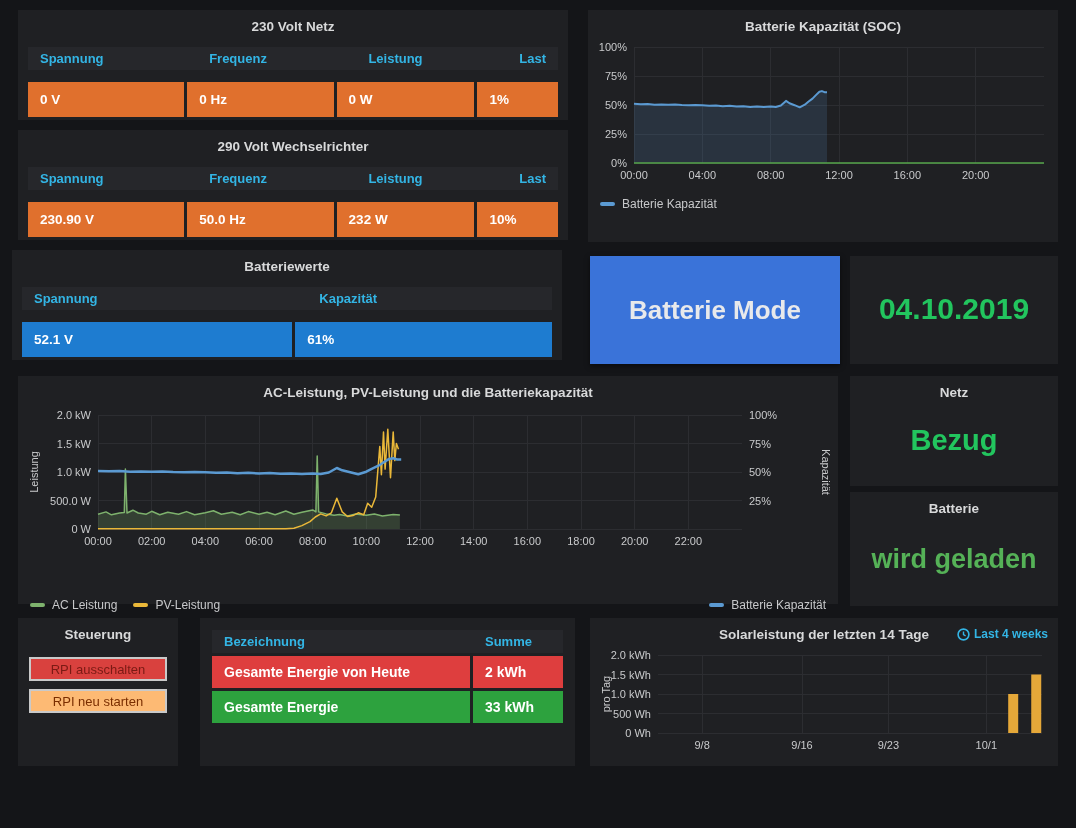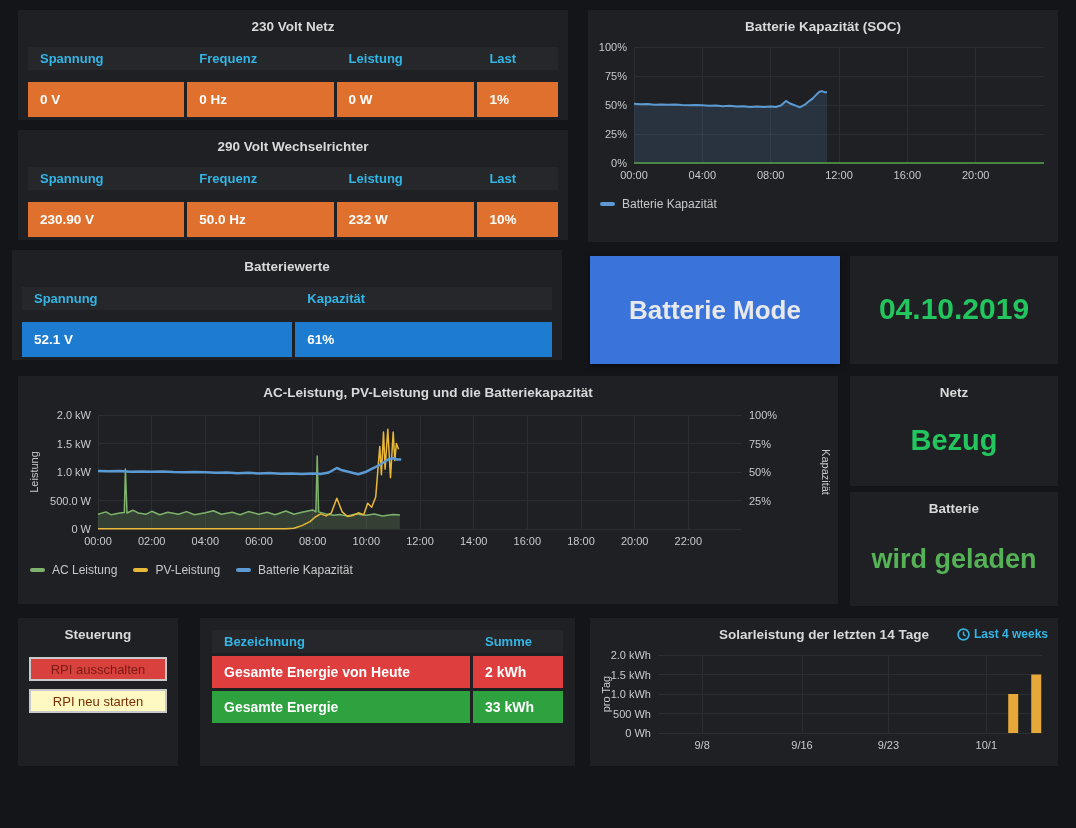--- a/index.html
+++ b/index.html
@@ -4,21 +4,21 @@
 <style>
   * { margin:0; padding:0; box-sizing:border-box; }
   html,body { width:1076px; height:828px; background:#0f1012; overflow:hidden;
               font-family:"Liberation Sans", sans-serif; }
   .stage { position:absolute; left:0; top:0; width:1076px; height:828px; background:#141518; }
   .panel { position:absolute; background:#1f2023; color:#d8d9da; }
   .panel-title { text-align:center; font-size:13.5px; font-weight:700; color:#d8d9da; padding:9px 6px 7px; }
 
   
   .vtable { margin:0 10px; }
-  .thead  { display:flex; background:#26272b; margin-top:6px; }
+  .thead  { display:flex; background:#26272b; margin-top:6px;gap:12px; }
   .th { font-size:13px; font-weight:700; color:#33b5e5; padding:4px 12px; }
   .vrow { display:flex; margin-top:12px; }
   .vcell { color:#ffffff; font-size:13.5px; font-weight:700; padding:10px 12px; }
   .vcell + .vcell, .th + .th { margin-left:3px; }
   .c-org  { background:#e0702d; }
   .c-blue { background:#1e7cd0; }
   .w1 { width:29.5%; } .w2 { width:27.6%; } .w3 { width:26.0%; } .w4 { flex:1; }
   .b1 { width:51%; } .b2 { flex:1; }
 
   
@@ -26,21 +26,21 @@
               color:#e8e9eb; font-size:26px; font-weight:700; font-family:"Liberation Sans",sans-serif;
               box-shadow:0 2px 5px rgba(0,0,0,.5); }
 
   .stat-value { position:absolute; left:0; right:0; text-align:center; font-weight:700; }
   .v-orange { color:#22c55e; } .v-green { color:#55b257; }
 
   
   .ctl-btn { display:block; margin:8px auto 0; width:138px; height:24px; font-size:13px; font-weight:400;
              font-family:"Liberation Sans",sans-serif; border:2px solid #c9c9c9; cursor:pointer; }
   .ctl-red { background:#d9413e; color:#7a1a14; }
-  .ctl-org { background:#fef9c3; color:#7a2e00; }
+  .ctl-org { background:#fdba74; color:#7a2e00; }
 
   
   .etable { margin:0 12px; }
   .erow { display:flex; margin-top:3px; color:#fff; font-size:14px; font-weight:700; }
   .erow .lab { width:73.5%; padding:8px 12px; }
   .erow .val { flex:1; margin-left:3px; padding:8px 12px; }
   .row-red  .lab, .row-red  .val { background:#de3e3e; }
   .row-green .lab, .row-green .val { background:#2da23e; }
   .ehead { display:flex; background:#26272b; margin-top:2px; }
   .ehead .th-l { width:73.5%; } .ehead .th-r { flex:1; margin-left:3px; }
@@ -195,21 +195,21 @@
         <text x="608.6666666666667" y="138" text-anchor="middle">20:00</text>
         <line x1="662.3333333333333" y1="8" x2="662.3333333333333" y2="122" stroke="#2c2d31" stroke-width="1" shape-rendering="crispEdges"></line>
         <text x="662.3333333333333" y="138" text-anchor="middle">22:00</text>
         <text x="12" y="65" text-anchor="middle" transform="rotate(-90 12 65)">Leistung</text>
         <text x="796" y="65" text-anchor="middle" transform="rotate(90 796 65)">Kapazität</text>
         <path d="M72.0 107.2 L 80.0 104.9 L 85.4 107.8 L 93.5 106.0 L 98.3 105.5 L 99.4 62.1 L 101.0 106.0 L 106.9 103.2 L 112.3 106.0 L 120.3 107.2 L 125.7 104.3 L 133.7 107.8 L 141.8 105.2 L 152.5 107.2 L 160.5 104.6 L 168.6 107.8 L 179.3 105.8 L 187.4 103.8 L 195.4 107.2 L 206.2 105.2 L 214.2 107.8 L 222.3 104.6 L 233.0 107.2 L 241.1 105.2 L 249.1 107.8 L 259.8 104.0 L 267.9 107.2 L 275.9 105.2 L 286.7 102.9 L 289.9 104.9 L 291.2 49.0 L 292.6 104.9 L 300.1 106.9 L 308.1 108.3 L 313.5 107.5 L 321.6 108.9 L 329.6 106.9 L 340.3 108.3 L 348.4 106.9 L 356.4 108.9 L 367.2 107.5 L 373.9 108.0 L 373.9 122 L 72.0 122 Z" fill="rgba(126,178,109,0.22)" stroke="none"></path>
         <polyline points="72.0,107.2 80.0,104.9 85.4,107.8 93.5,106.0 98.3,105.5 99.4,62.1 101.0,106.0 106.9,103.2 112.3,106.0 120.3,107.2 125.7,104.3 133.7,107.8 141.8,105.2 152.5,107.2 160.5,104.6 168.6,107.8 179.3,105.8 187.4,103.8 195.4,107.2 206.2,105.2 214.2,107.8 222.3,104.6 233.0,107.2 241.1,105.2 249.1,107.8 259.8,104.0 267.9,107.2 275.9,105.2 286.7,102.9 289.9,104.9 291.2,49.0 292.6,104.9 300.1,106.9 308.1,108.3 313.5,107.5 321.6,108.9 329.6,106.9 340.3,108.3 348.4,106.9 356.4,108.9 367.2,107.5 373.9,108.0" fill="none" stroke="#7eb26d" stroke-width="1.5" stroke-linejoin="round"></polyline>
         <polyline points="72.0,121.8 259.8,121.8 267.9,121.3 275.9,118.6 284.0,114.6 289.3,110.0 294.7,106.9 300.1,108.9 305.4,105.8 310.8,91.2 316.2,104.9 321.6,109.5 326.9,108.6 332.3,105.8 337.7,107.8 341.7,96.3 345.7,100.3 349.7,90.1 353.8,39.4 355.4,67.8 357.5,25.1 359.1,62.1 361.8,22.3 364.5,70.7 367.2,25.1 368.8,53.6 370.4,36.5 372.5,42.2" fill="none" stroke="#eab839" stroke-width="1.5" stroke-linejoin="round"></polyline>
         <polyline points="72.0,63.9 82.7,64.3 93.5,64.1 104.2,64.7 114.9,64.4 125.7,64.8 136.4,64.5 147.1,65.0 157.9,65.2 168.6,65.0 179.3,65.2 190.1,65.7 200.8,65.5 211.5,66.3 222.3,65.8 233.0,66.5 243.7,66.1 254.5,66.8 265.2,66.6 275.9,66.9 286.7,66.6 294.7,66.9 302.8,65.5 310.8,61.0 316.2,63.3 324.2,65.2 332.3,67.3 340.3,64.7 345.7,61.8 352.4,58.7 357.8,55.3 363.1,51.9 367.2,51.3 371.2,52.5 375.2,52.5" fill="none" stroke="#5b9ad2" stroke-width="2.5" stroke-linejoin="round"></polyline>
       </svg>
-    <div class="legend" style="">
+    <div class="legend" style="justify-content:space-between;margin-top:35px;">
       <span style="display:flex;">
         <span class="item">
           <span class="chip chip-ac"></span>
           <span>AC Leistung</span>
         </span>
         <span class="item">
           <span class="chip chip-pv"></span>
           <span>PV-Leistung</span>
         </span>
       </span>

